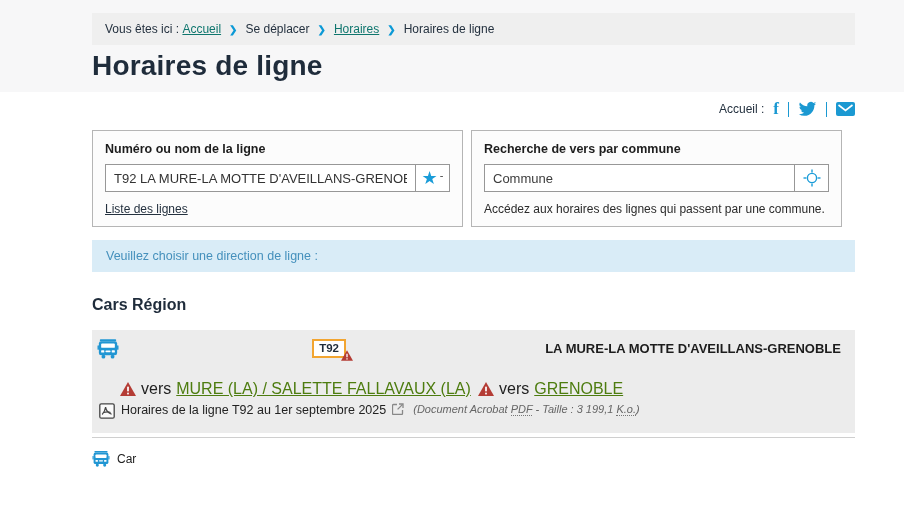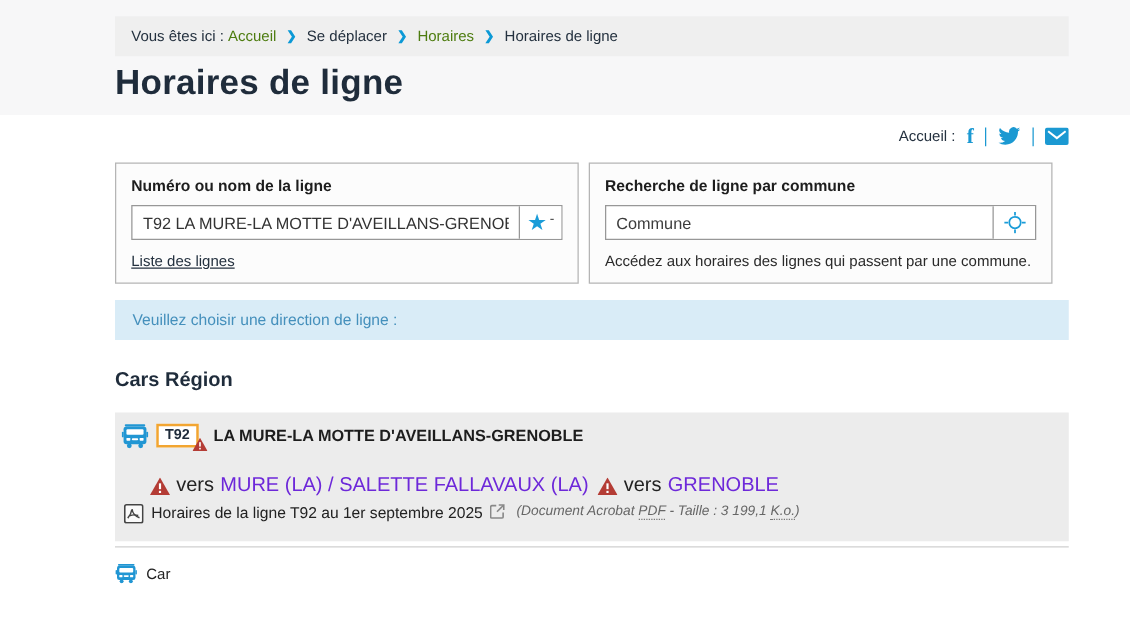--- a/index.html
+++ b/index.html
@@ -5,21 +5,21 @@
   * { margin:0; padding:0; box-sizing:border-box; }
   html,body { width:904px; height:508px; overflow:hidden; background:#fff;
     font-family:"Liberation Sans", sans-serif; color:#24313f; }
 
   .band { position:absolute; top:0; left:0; width:904px; height:92px; background:#f7f7f8; }
 
   .content-col { position:absolute; left:92px; width:763px; }
 
   .crumbbar { top:13px; height:32px; background:#efefef; display:flex; align-items:center;
     padding-left:13px; font-size:12px; color:#24313f; }
-  .crumbbar a { color:#4d7c0f; cursor:pointer; }
+  .crumbbar a { color:#0f766e; text-decoration:underline; cursor:pointer; }
   .crumb-sep { color:#0b99d6; font-size:10px; margin:0 8px; font-weight:bold; }
 
   .page-title { top:50px; font-size:28px; font-weight:bold; color:#1f2c3b; letter-spacing:.2px; }
 
   .share-row { top:99px; display:flex; justify-content:flex-end; align-items:center; gap:9px;
     font-size:12px; color:#24313f; }
   .share-row .sep { width:1px; height:15px; background:#1b99d2; }
   .share-ic { display:inline-flex; align-items:center; cursor:pointer; }
   .fb-f { color:#1b99d2; font-weight:bold; font-size:17px; font-family:"Liberation Serif",serif; }
 
@@ -37,31 +37,31 @@
   .under-link { display:inline-block; margin-top:10px; font-size:12px; color:#24313f;
     text-decoration:underline; cursor:pointer; }
   .helptext { margin-top:10px; font-size:12px; color:#2a2a2a; }
 
   .notice { top:240px; height:32px; background:#d9ecf7; color:#4590bc; font-size:12.5px;
     line-height:32px; padding-left:14px; }
 
   .section-title { top:296px; font-size:16px; font-weight:bold; color:#1f2c3b; }
 
   .resultbox { top:330px; background:#ececec; padding:8px 14px 14px 5px; }
-  .line-head { display:flex; align-items:center; }
+  .line-head { display:flex; align-items:center;justify-content:space-between; }
   .badge { position:relative; margin-left:6px; border:2px solid #f2a531; background:#fff;
     color:#1e2b3a; font-weight:bold; font-size:11.5px; padding:0 5px; line-height:15px; }
   .badge .mini-warn { position:absolute; right:-9px; bottom:-5px; }
   .line-name { margin-left:12px; font-size:13px; font-weight:bold; color:#1d1d1d; }
   .dir-row { position:relative; margin-top:7px; margin-left:23px; height:18px; }
   .direction { position:absolute; top:14px; display:flex; align-items:center; gap:5px;
     font-size:16px; color:#222; }
   .direction.d0 { left:0; }
   .direction.d1 { left:358px; }
-  .dir-link { color:#6d28d9; cursor:pointer; }
+  .dir-link { color:#4d7c0f; text-decoration:underline; cursor:pointer; }
   .doc-row { margin-top:19px; margin-left:2px; display:flex; align-items:flex-start; gap:6px; }
   .doc-title { font-size:12.5px; color:#222; cursor:pointer; }
   .doc-meta { font-size:11px; font-style:italic; color:#666; margin-left:3px; }
   .dotted { border-bottom:1px dotted #777; }
 
   .divider { top:437px; border-top:1px solid #cfcfcf; height:0; }
 
   .legend-row { top:450px; display:flex; align-items:center; gap:7px; font-size:12px; color:#222; }
 
   svg { display:block; }
@@ -111,21 +111,21 @@
       <input type="text" value="T92 LA MURE-LA MOTTE D'AVEILLANS-GRENOBLE" style="">
       <span class="side-btn">
         <span class="star">★</span>
         <span class="star-dash">-</span>
       </span>
     </div>
     <a class="under-link">Liste des lignes</a>
   </div>
 
   <div class="formbox">
-    <div class="lbl">Recherche de ligne par commune</div>
+    <div class="lbl">Recherche de vers par commune</div>
     <div class="input-group">
       <input type="text" placeholder="Commune" style="">
       <span class="side-btn">
         <svg width="18" height="18" viewBox="0 0 18 18">
           <circle cx="9" cy="9" r="4.6" fill="none" stroke="#1a9cd8" stroke-width="1.4"></circle>
           <line x1="9" y1="0.5" x2="9" y2="3.4" stroke="#1a9cd8" stroke-width="1.4"></line>
           <line x1="9" y1="14.6" x2="9" y2="17.5" stroke="#1a9cd8" stroke-width="1.4"></line>
           <line x1="0.5" y1="9" x2="3.4" y2="9" stroke="#1a9cd8" stroke-width="1.4"></line>
           <line x1="14.6" y1="9" x2="17.5" y2="9" stroke="#1a9cd8" stroke-width="1.4"></line>
         </svg>

